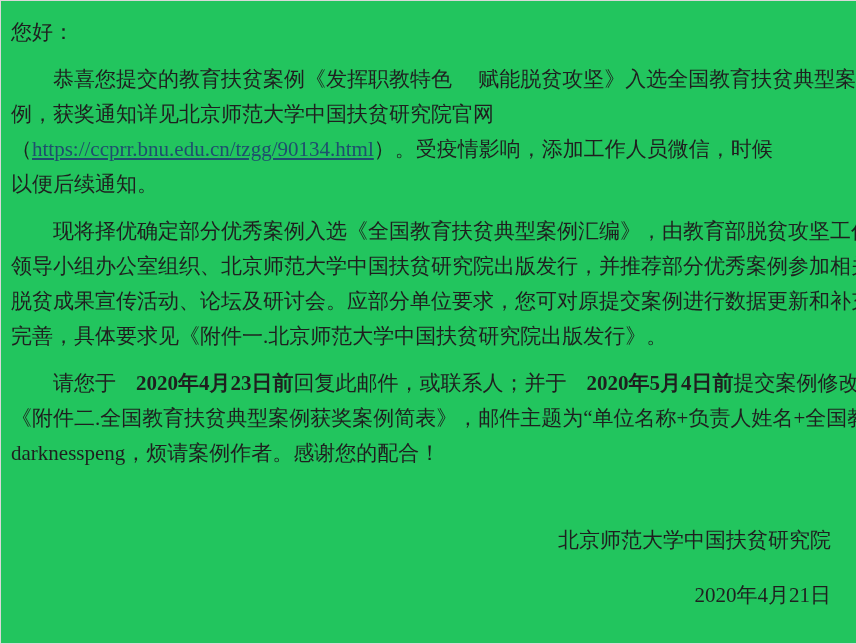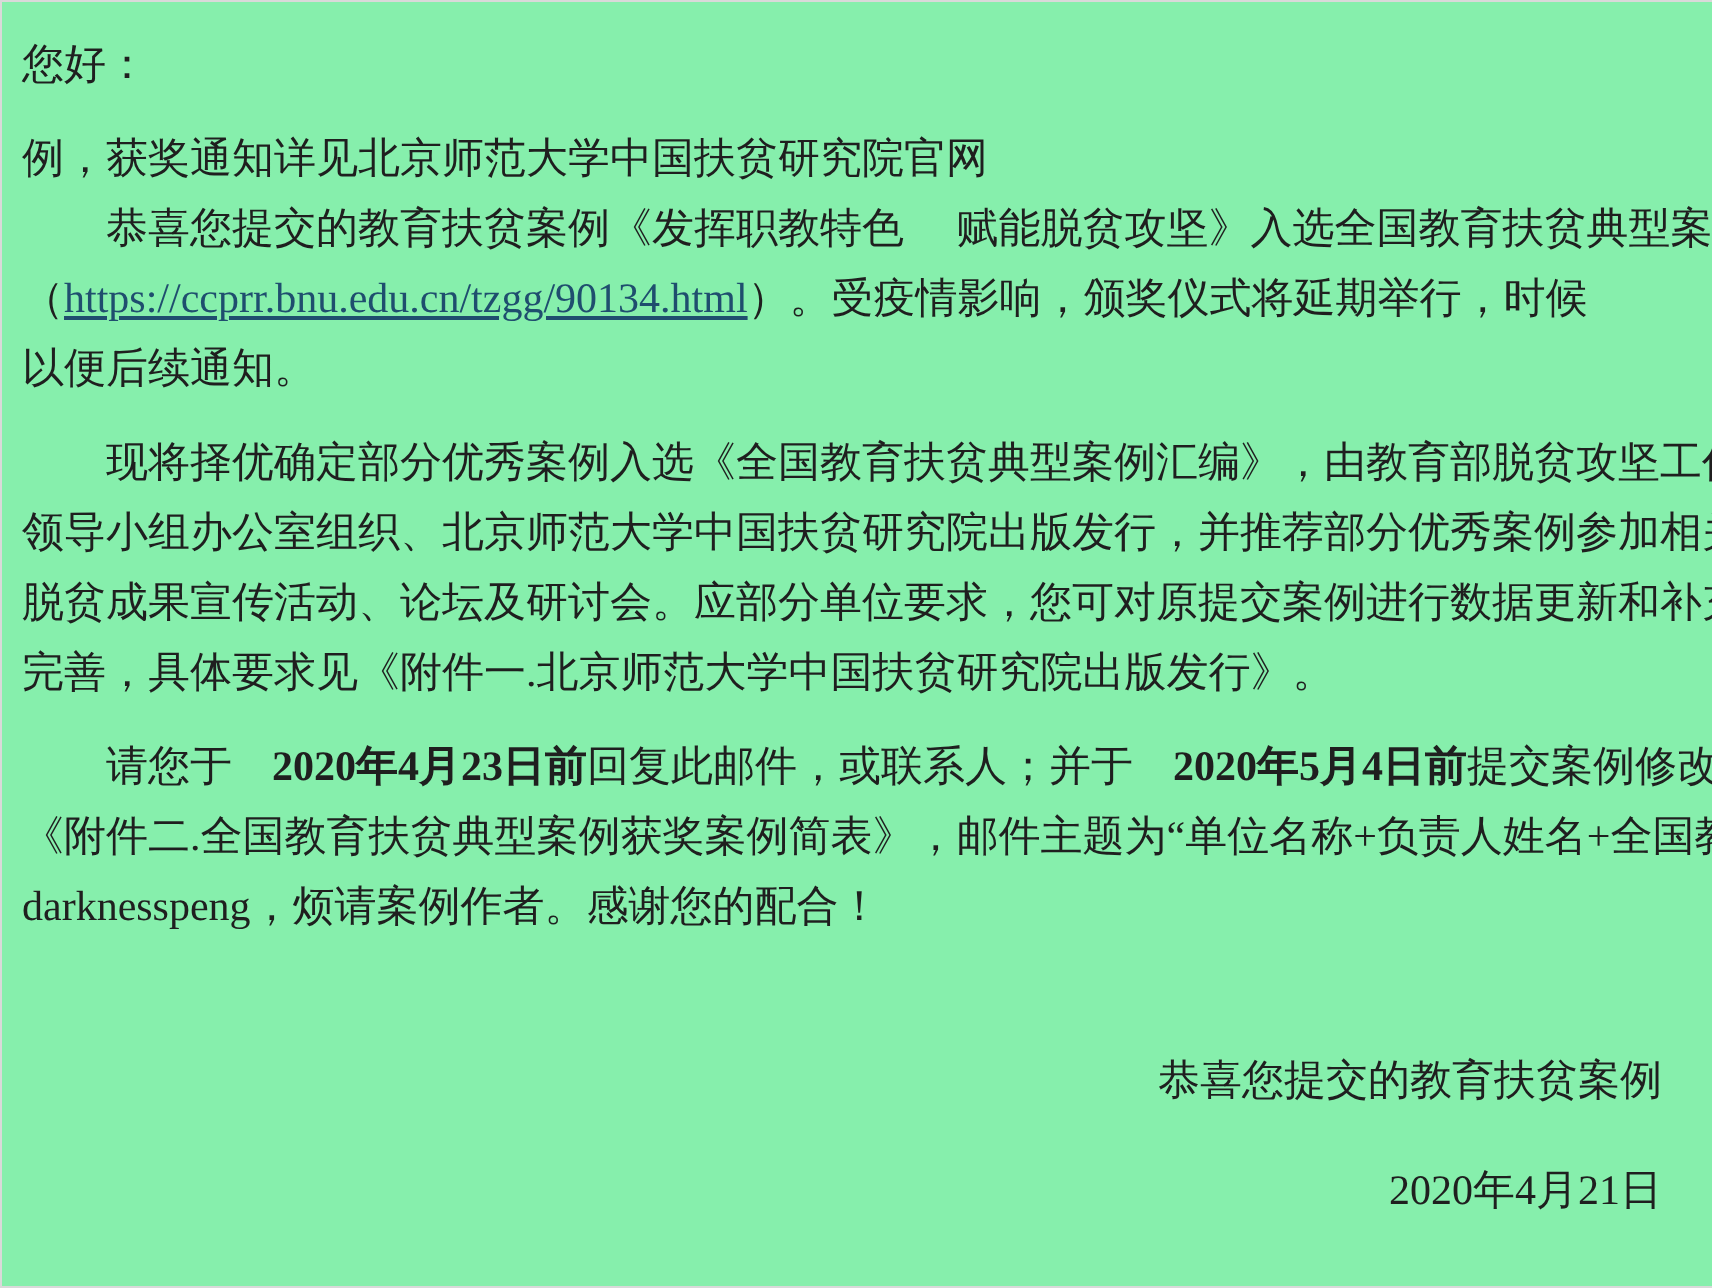--- a/index.html
+++ b/index.html
@@ -1,21 +1,21 @@
 <!DOCTYPE html>
 <html><head>
 <meta charset="utf-8">
 <style>
   * { margin: 0; padding: 0; box-sizing: border-box; }
   html, body { background: #f5f5f5; }
   .page {
     position: relative;
     width: 856px;
     height: 644px;
-    background: #86efac;
+    background: #22c55e;
     border-top: 1px solid #d9d9d9;
     border-left: 1px solid #d9d9d9;
     border-bottom: 1px solid #d9d9d9;
     overflow: hidden;
     font-family: "Liberation Serif", "DejaVu Serif", serif;
     font-size: 21px;
     color: #1f1f1f;
     padding: 14px 11px 0 10px;
   }
   .line {
@@ -44,34 +44,34 @@
   }
 </style>
 </head>
 <body>
 
 <div class="page">
   <div class="greeting">您好：</div>
 
   <div>
       <div class="paragraph">
+        <div class="line first"><span>恭喜您提交的教育扶贫案例《发挥职教特色　 赋能脱贫攻坚》入选全国教育扶贫典型案</span></div>
         <div class="line"><span>例，获奖通知详见北京师范大学中国扶贫研究院官网</span></div>
-        <div class="line first"><span>恭喜您提交的教育扶贫案例《发挥职教特色　 赋能脱贫攻坚》入选全国教育扶贫典型案</span></div>
-        <div class="line"><span>（</span><a class="link" href="#">https://ccprr.bnu.edu.cn/tzgg/90134.html</a><span>）。受疫情影响，颁奖仪式将延期举行，时候</span></div>
+        <div class="line"><span>（</span><a class="link" href="#">https://ccprr.bnu.edu.cn/tzgg/90134.html</a><span>）。受疫情影响，添加工作人员微信，时候</span></div>
         <div class="line"><span>以便后续通知。</span></div>
       </div>
       <div class="paragraph">
         <div class="line first"><span>现将择优确定部分优秀案例入选《全国教育扶贫典型案例汇编》，由教育部脱贫攻坚工作</span></div>
         <div class="line"><span>领导小组办公室组织、北京师范大学中国扶贫研究院出版发行，并推荐部分优秀案例参加相关</span></div>
         <div class="line"><span>脱贫成果宣传活动、论坛及研讨会。应部分单位要求，您可对原提交案例进行数据更新和补充</span></div>
         <div class="line"><span>完善，具体要求见《附件一.北京师范大学中国扶贫研究院出版发行》。</span></div>
       </div>
       <div class="paragraph">
         <div class="line first"><span>请您于</span><span class="bold">2020年4月23日前</span><span>回复此邮件，或联系人；并于</span><span class="bold">2020年5月4日前</span><span>提交案例修改稿及</span></div>
         <div class="line"><span>《附件二.全国教育扶贫典型案例获奖案例简表》，邮件主题为“单位名称+负责人姓名+全国教</span></div>
         <div class="line"><span>darknesspeng，烦请案例作者。感谢您的配合！</span></div>
       </div>
     </div>
 
-  <div class="signature-block">恭喜您提交的教育扶贫案例</div>
+  <div class="signature-block">北京师范大学中国扶贫研究院</div>
 
   <div class="date-block">2020年4月21日</div>
 </div>
 
 </body></html>

